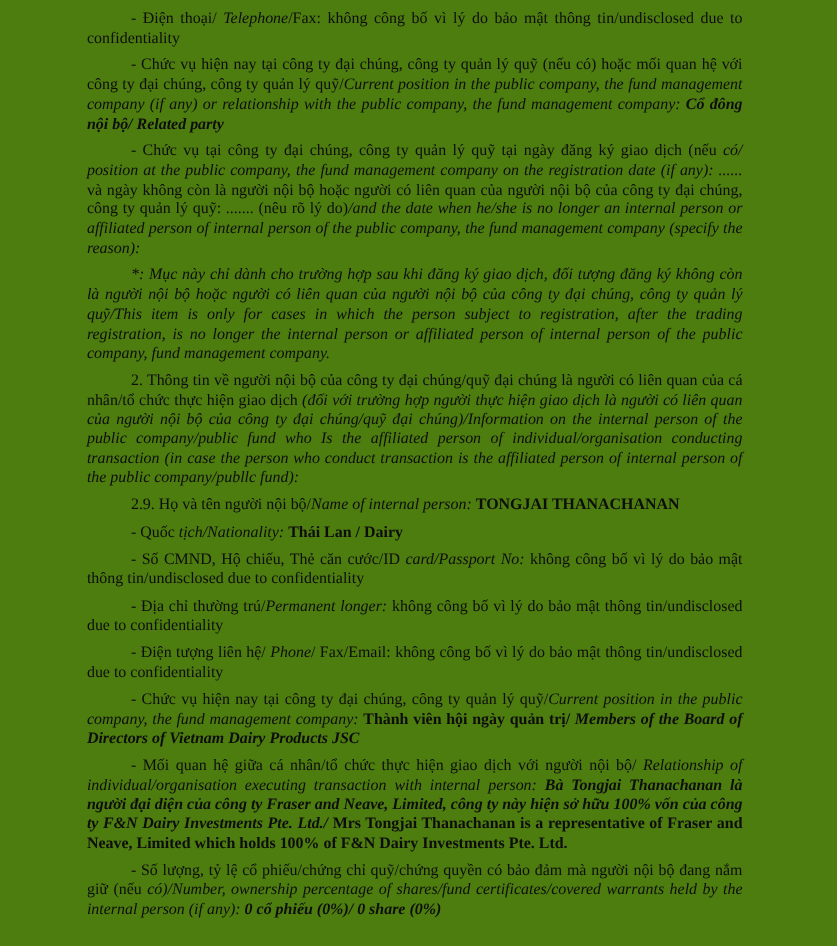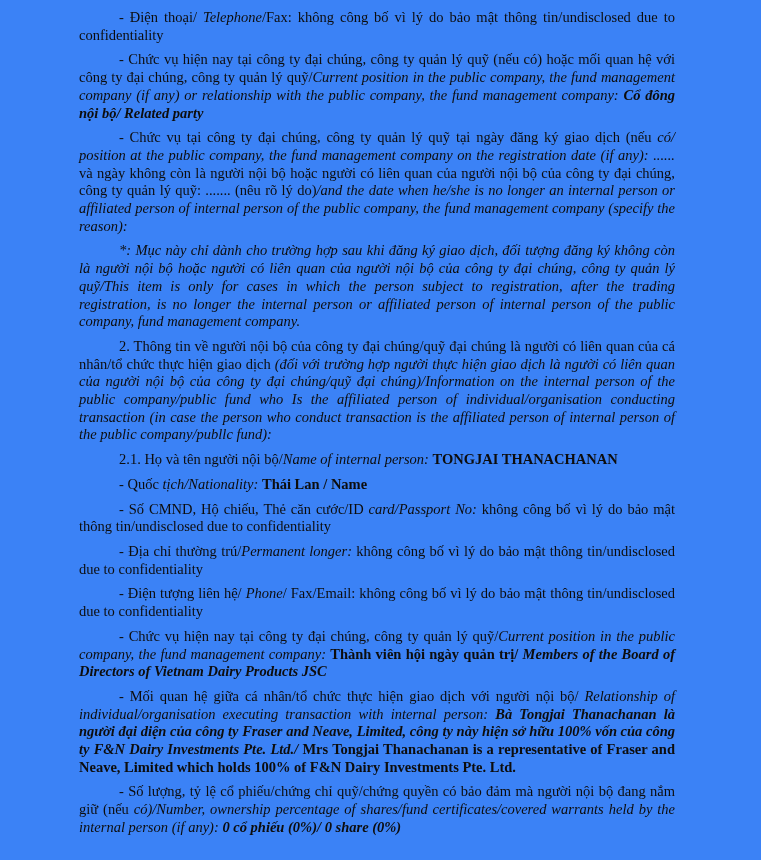--- a/index.html
+++ b/index.html
@@ -4,21 +4,21 @@
 <style>
   html, body {
     margin: 0;
     padding: 0;
     background: #ffffff;
   }
   .page {
     position: relative;
     width: 761px;
     height: 860px;
-    background: #3b82f6;
+    background: #4d7c0f;
     overflow: hidden;
   }
   .doc-content {
     position: absolute;
     left: 79px;
     top: 5px;
     width: 596px;
     font-family: "Liberation Serif", "DejaVu Serif", serif;
     font-size: 14.5px;
     line-height: 17.7px;
@@ -41,22 +41,22 @@
 </head>
 <body>
 
 <div class="page">
   <div class="doc-content" id="doc-content" style="color: rgb(13, 13, 13);">
       <p class="para"><span class="seg-r">- Điện thoại/ </span><span class="seg-i">Telephone</span><span class="seg-r">/Fax: không công bố vì lý do bảo mật thông tin/undisclosed due to confidentiality</span></p>
       <p class="para"><span class="seg-r">- Chức vụ hiện nay tại công ty đại chúng, công ty quản lý quỹ (nếu có) hoặc mối quan hệ với công ty đại chúng, công ty quản lý quỹ/</span><span class="seg-i">Current position in the public company, the fund management company (if any) or relationship with the public company, the fund management company: </span><span class="seg-bi">Cổ đông nội bộ/ Related party</span></p>
       <p class="para"><span class="seg-r">- Chức vụ tại công ty đại chúng, công ty quản lý quỹ tại ngày đăng ký giao dịch (nếu </span><span class="seg-i">có/ position at the public company, the fund management company on the registration date (if any): ...... </span><span class="seg-r">và ngày không còn là người nội bộ hoặc người có liên quan của người nội bộ của công ty đại chúng, công ty quản lý quỹ:  ....... (nêu rõ lý do)</span><span class="seg-i">/and the date when he/she is no longer an internal person or affiliated person of internal person of the public company, the fund management company (specify the reason):</span></p>
       <p class="para"><span class="seg-i">*: Mục này chỉ dành cho trường hợp sau khi đăng ký giao dịch, đối tượng đăng ký không còn là người nội bộ hoặc người có liên quan của người nội bộ của công ty đại chúng, công ty quản lý quỹ/This item is only for cases in which the person subject to registration, after the trading registration, is no longer the internal person or affiliated person of internal person of the public company, fund management company.</span></p>
       <p class="para"><span class="seg-r">2. Thông tin về người nội bộ của công ty đại chúng/quỹ đại chúng là người có liên quan của cá nhân/tổ chức thực hiện giao dịch </span><span class="seg-i">(đối với trường hợp người thực hiện giao dịch là người có liên quan của người nội bộ của công ty đại chúng/quỹ đại chúng)/Information on the internal person of the public company/public fund who Is the affiliated person of individual/organisation conducting transaction (in case the person who conduct transaction is the affiliated person of internal person of the public company/publlc fund):</span></p>
-      <p class="para"><span class="seg-r">2.1. Họ và tên người nội bộ/</span><span class="seg-i">Name of internal person: </span><span class="seg-b">TONGJAI THANACHANAN</span></p>
-      <p class="para"><span class="seg-r">- Quốc </span><span class="seg-i">tịch/Nationality: </span><span class="seg-b">Thái Lan / Name</span></p>
+      <p class="para"><span class="seg-r">2.9. Họ và tên người nội bộ/</span><span class="seg-i">Name of internal person: </span><span class="seg-b">TONGJAI THANACHANAN</span></p>
+      <p class="para"><span class="seg-r">- Quốc </span><span class="seg-i">tịch/Nationality: </span><span class="seg-b">Thái Lan / Dairy</span></p>
       <p class="para"><span class="seg-r">- Số CMND, Hộ chiếu, Thẻ căn cước/ID </span><span class="seg-i">card/Passport No: </span><span class="seg-r">không công bố vì lý do bảo mật thông tin/undisclosed due to confidentiality</span></p>
       <p class="para"><span class="seg-r">- Địa chỉ thường trú/</span><span class="seg-i">Permanent longer: </span><span class="seg-r">không công bố vì lý do bảo mật thông tin/undisclosed due to confidentiality</span></p>
       <p class="para"><span class="seg-r">- Điện tượng liên hệ/ </span><span class="seg-i">Phone</span><span class="seg-r">/ Fax/Email: không công bố vì lý do bảo mật thông tin/undisclosed due to confidentiality</span></p>
       <p class="para"><span class="seg-r">- Chức vụ hiện nay tại công ty đại chúng, công ty quản lý quỹ/</span><span class="seg-i">Current position in the public company, the fund management company: </span><span class="seg-b">Thành viên hội ngày quản trị/ </span><span class="seg-bi">Members of the Board of Directors of Vietnam Dairy Products JSC</span></p>
       <p class="para"><span class="seg-r">- Mối quan hệ giữa cá nhân/tổ chức thực hiện giao dịch với người nội bộ/ </span><span class="seg-i">Relationship of individual/organisation executing transaction with internal person: </span><span class="seg-bi">Bà Tongjai Thanachanan là người đại diện của công ty Fraser and Neave, Limited, công ty này hiện sở hữu 100% vốn của công ty F&amp;N Dairy Investments Pte. Ltd./ </span><span class="seg-b">Mrs Tongjai Thanachanan is a representative of Fraser and Neave, Limited which holds 100% of F&amp;N Dairy Investments Pte. Ltd.</span></p>
       <p class="para"><span class="seg-r">- Số lượng, tỷ lệ cổ phiếu/chứng chỉ quỹ/chứng quyền có bảo đảm mà người nội bộ đang nắm giữ (nếu </span><span class="seg-i">có)/Number, ownership percentage of shares/fund certificates/covered warrants held by the internal person (if any): </span><span class="seg-bi">0 cổ phiếu (0%)/ 0 share (0%)</span></p>
     </div>
 </div>
 
 </body></html>

